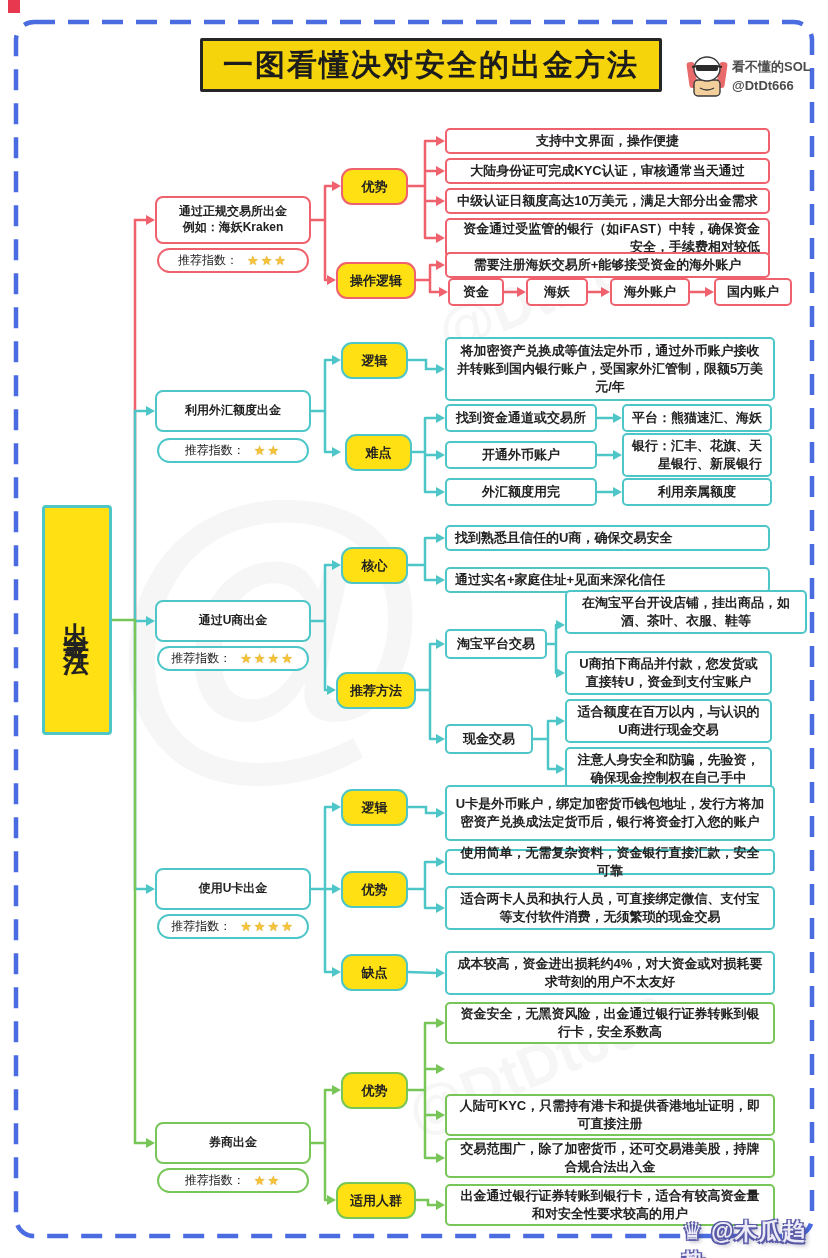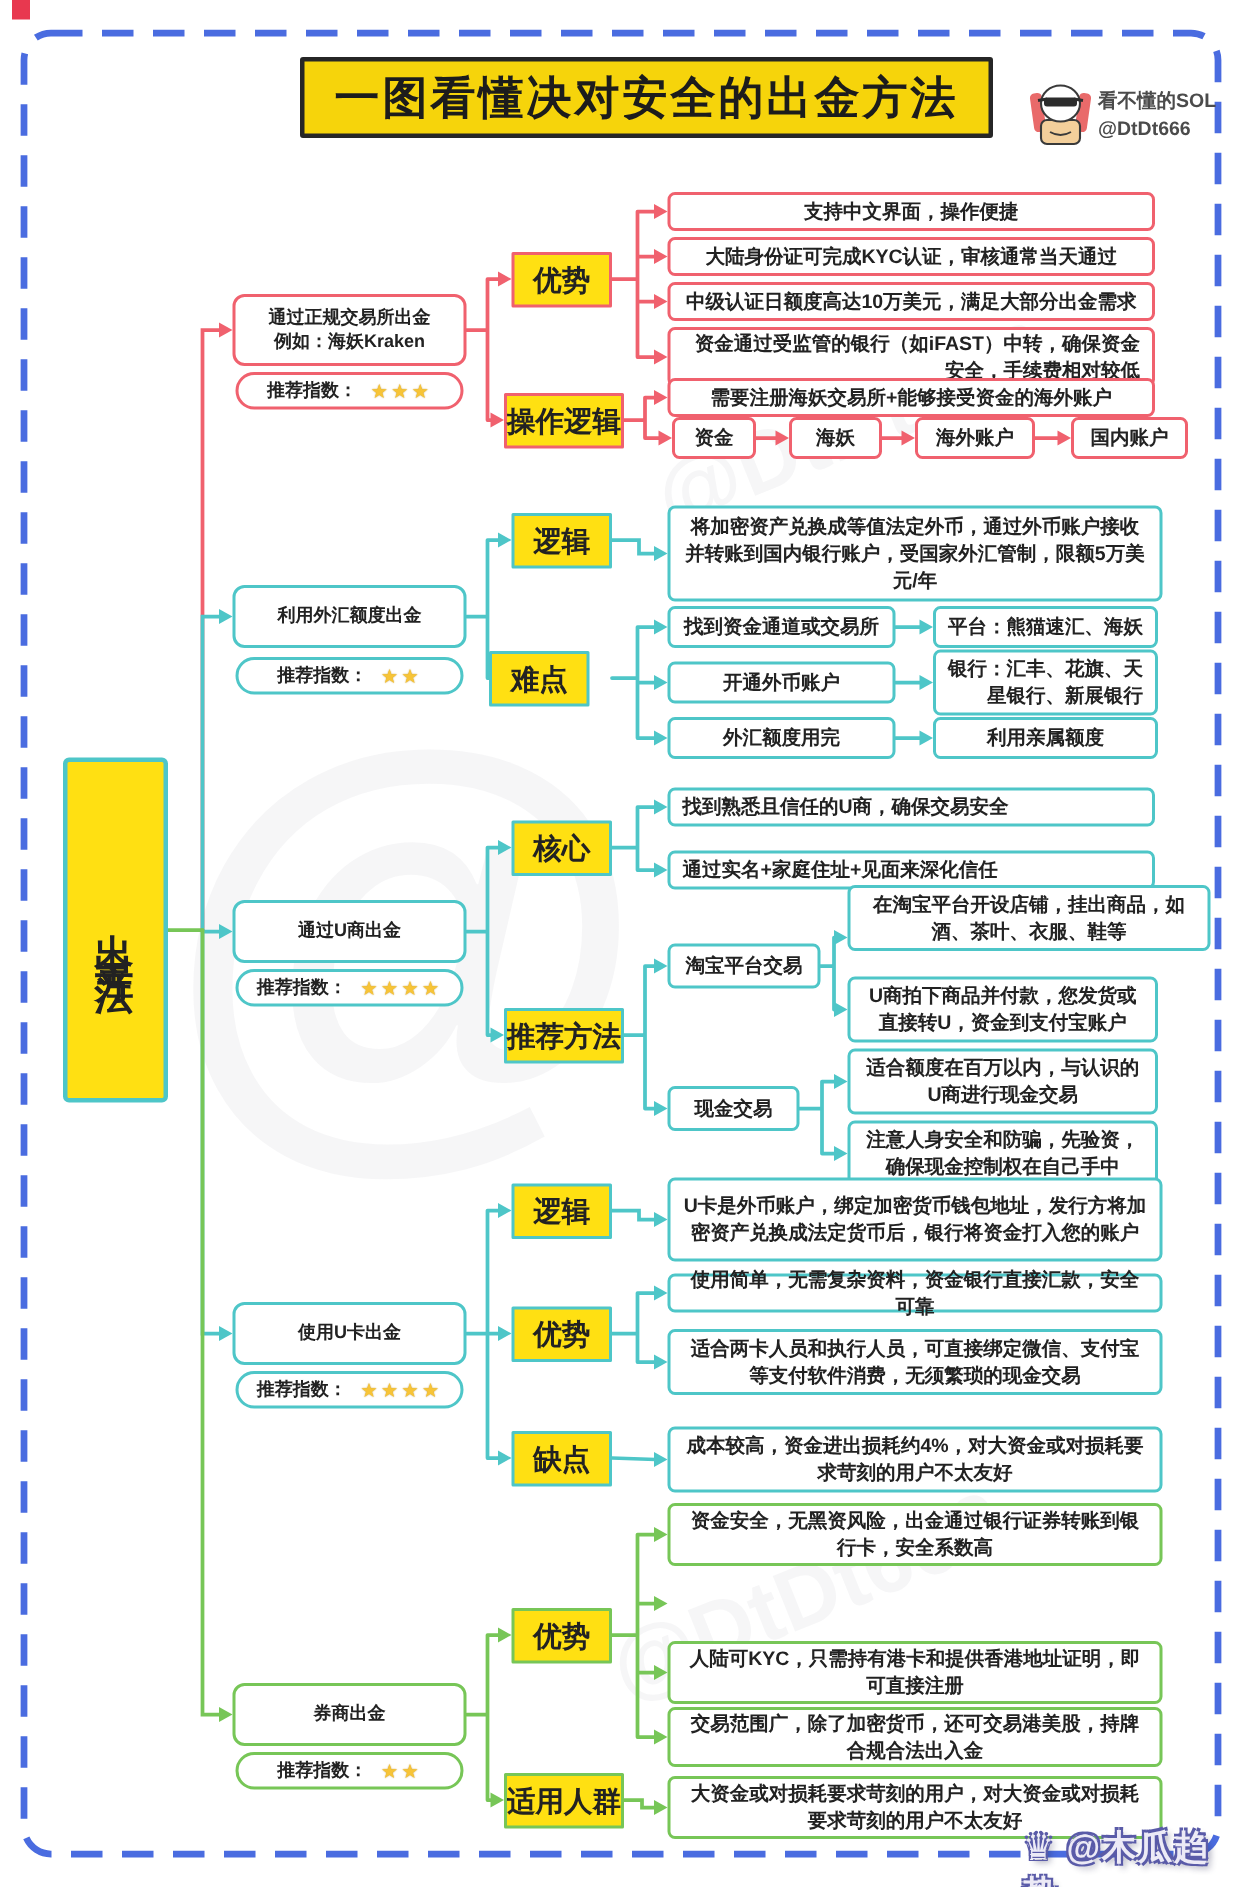--- a/index.html
+++ b/index.html
@@ -8,22 +8,22 @@
          font-family:"Liberation Sans","DejaVu Sans",sans-serif;color:#222}
   svg.wire{position:absolute;left:0;top:0;pointer-events:none;z-index:1}
   .box{position:absolute;background:#fff;border:2px solid #999;display:flex;align-items:center;
        justify-content:center;text-align:right;z-index:2}
   .pink{border-color:#f0616e}
   .teal{border-color:#4ec6c8}
   .green{border-color:#77c657}
   .title{background:#f6d40b;border:3px solid #262626;border-radius:2px;font-size:30px;
          font-weight:900;letter-spacing:2px;color:#1c1c1c}
   .topic{border-radius:8px;font-size:12px;font-weight:800;line-height:1.3;flex-direction:column}
-  .pill{border-radius:14px;font-size:12px;font-weight:700;gap:9px}
-  .ylabel{background:#ffe012;border-radius:1px;font-size:19px;font-weight:800}
+  .pill{border-radius:14px;font-size:12px;font-weight:400;gap:9px}
+  .ylabel{background:#ffe012;border-radius:11px;font-size:13px;font-weight:800}
   .leaf{border-radius:5px;font-size:13px;font-weight:600;line-height:1.4;padding:2px 8px}
   .leaf.l{justify-content:flex-start;text-align:center}
   .flowbox{border-radius:5px;font-size:13px;font-weight:700}
   .stars{color:#f7c437;text-shadow:0 0 1px #b8860b;letter-spacing:2px;font-size:13px}
   .vert{writing-mode:vertical-rl;text-orientation:upright;font-size:26px;font-weight:900;
         letter-spacing:9px;border-radius:4px;border-width:3px}
   .logo-text{position:absolute;z-index:2;font-size:13px;font-weight:700;color:#4b4b4b;line-height:1.45}
   .wm{position:absolute;z-index:0;color:rgba(100,100,120,0.06);font-weight:900;white-space:nowrap;pointer-events:none}
   .sig{position:absolute;z-index:5;font-size:23px;font-weight:900;letter-spacing:1px;color:#eceaf6;
        text-shadow:1.5px 1.5px 0 #5a5ba8,-1.5px -1.5px 0 #5a5ba8,1.5px -1.5px 0 #5a5ba8,
@@ -174,21 +174,21 @@
   <div class="box pink flowbox" style="left:526px;top:278px;width:62px;height:28px">海妖</div>
   <div class="box pink flowbox" style="left:610px;top:278px;width:80px;height:28px">海外账户</div>
   <div class="box pink flowbox" style="left:714px;top:278px;width:78px;height:28px">国内账户</div>
 
   <div class="box teal topic" style="left:155px;top:390px;width:156px;height:42px">利用外汇额度出金</div>
   <div class="box teal pill" style="left:157px;top:438px;width:152px;height:25px">
     <span>推荐指数：</span>
     <span class="stars">★★</span>
   </div>
   <div class="box teal ylabel" style="left:341px;top:342px;width:67px;height:37px">逻辑</div>
-  <div class="box teal ylabel" style="left:326px;top:434px;width:67px;height:37px">难点</div>
+  <div class="box teal ylabel" style="left:345px;top:434px;width:67px;height:37px">难点</div>
   <div class="box teal leaf l" style="left:445px;top:337px;width:330px;height:64px">将加密资产兑换成等值法定外币，通过外币账户接收并转账到国内银行账户，受国家外汇管制，限额5万美元/年</div>
   <div class="box teal leaf" style="left:445px;top:404px;width:152px;height:28px">找到资金通道或交易所</div>
   <div class="box teal leaf" style="left:445px;top:441px;width:152px;height:28px">开通外币账户</div>
   <div class="box teal leaf" style="left:445px;top:478px;width:152px;height:28px">外汇额度用完</div>
   <div class="box teal leaf" style="left:622px;top:404px;width:150px;height:28px">平台：熊猫速汇、海妖</div>
   <div class="box teal leaf" style="left:622px;top:433px;width:150px;height:44px">银行：汇丰、花旗、天星银行、新展银行</div>
   <div class="box teal leaf" style="left:622px;top:478px;width:150px;height:28px">利用亲属额度</div>
 
   <div class="box teal topic" style="left:155px;top:600px;width:156px;height:42px">通过U商出金</div>
   <div class="box teal pill" style="left:157px;top:646px;width:152px;height:25px">
@@ -222,20 +222,20 @@
   <div class="box green topic" style="left:155px;top:1122px;width:156px;height:42px">券商出金</div>
   <div class="box green pill" style="left:157px;top:1168px;width:152px;height:25px">
     <span>推荐指数：</span>
     <span class="stars">★★</span>
   </div>
   <div class="box green ylabel" style="left:341px;top:1072px;width:67px;height:37px">优势</div>
   <div class="box green ylabel" style="left:336px;top:1182px;width:80px;height:37px">适用人群</div>
   <div class="box green leaf l" style="left:445px;top:1002px;width:330px;height:42px">资金安全，无黑资风险，出金通过银行证券转账到银行卡，安全系数高</div>
   <div class="box green leaf l" style="left:445px;top:1094px;width:330px;height:42px">人陆可KYC，只需持有港卡和提供香港地址证明，即可直接注册</div>
   <div class="box green leaf l" style="left:445px;top:1138px;width:330px;height:40px">交易范围广，除了加密货币，还可交易港美股，持牌合规合法出入金</div>
-  <div class="box green leaf l" style="left:445px;top:1184px;width:330px;height:42px">大资金或对损耗要求苛刻的用户，对大资金或对损耗要求苛刻的用户不太友好</div>
+  <div class="box green leaf l" style="left:445px;top:1184px;width:330px;height:42px">出金通过银行证券转账到银行卡，适合有较高资金量和对安全性要求较高的用户</div>
 
   <div class="sig" style="left:682px;top:1216px">
     <span>♛</span>
     <span>@木瓜趋势</span>
   </div>
 
 </div>
 
 </body></html>

